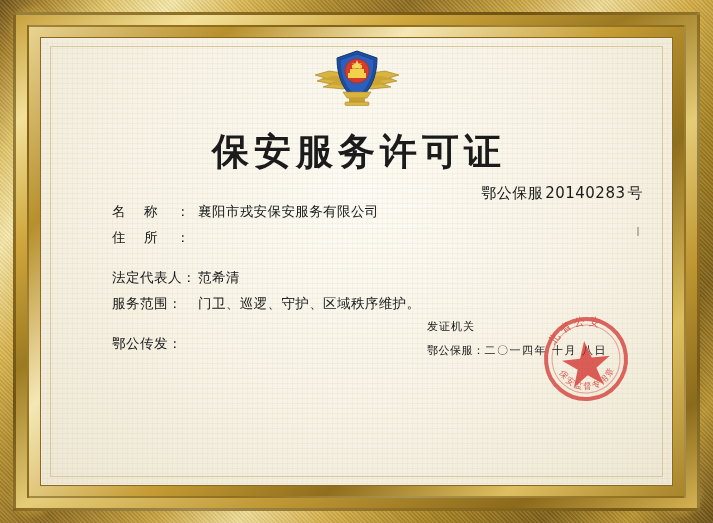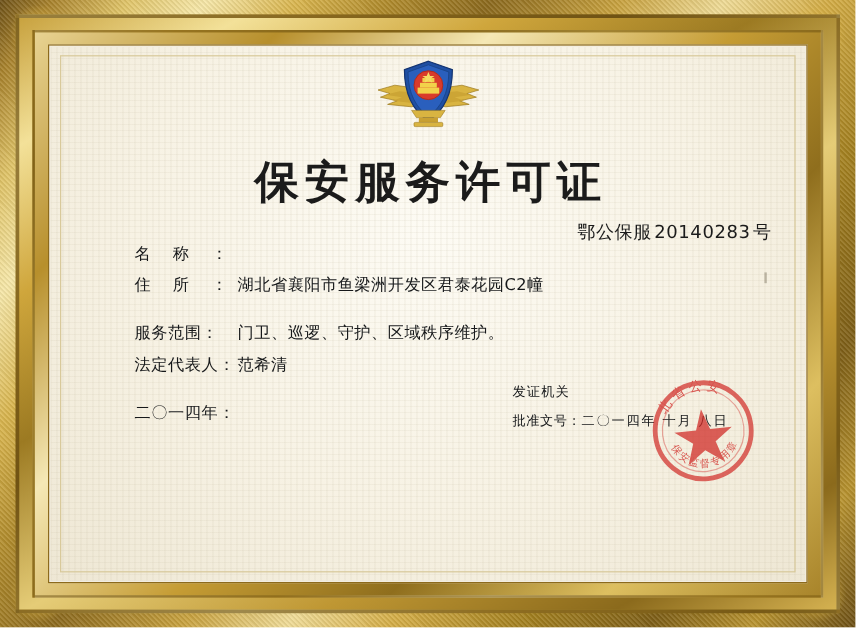--- a/index.html
+++ b/index.html
@@ -293,55 +293,55 @@
 
     <div class="faint-mark"></div>
 
     <div class="fields">
       <div class="field-row">
         <div class="field-label spaced">
           <span>名</span>
           <span>称</span>
           <span>：</span>
         </div>
+        <div class="field-value">襄阳市戎安保安服务有限公司</div>
       </div>
 
       <div class="field-row">
         <div class="field-label spaced">
           <span>住</span>
           <span>所</span>
           <span>：</span>
         </div>
-        <div class="field-value">湖北省襄阳市鱼梁洲开发区君泰花园C2幢</div>
       </div>
 
       <div class="gap-md"></div>
+
+      <div class="field-row">
+        <div class="field-label">法定代表人：</div>
+        <div class="field-value">范希清</div>
+      </div>
 
       <div class="field-row">
         <div class="field-label">服务范围：</div>
         <div class="field-value">门卫、巡逻、守护、区域秩序维护。</div>
       </div>
 
-      <div class="field-row">
-        <div class="field-label">法定代表人：</div>
-        <div class="field-value">范希清</div>
-      </div>
-
       <div class="gap-md"></div>
 
 
       <div class="field-row">
-        <div class="field-label">二〇一四年：</div>
+        <div class="field-label">鄂公传发：</div>
       </div>
     </div>
 
     <div class="issuer">
       <div class="issuer-row issuer-label">发证机关</div>
       <div class="issuer-row">
-        <span>批准文号：</span><span class="issue-date">二〇一四年  十月  八日</span>
+        <span>鄂公保服：</span><span class="issue-date">二〇一四年  十月  八日</span>
       </div>
     </div>
 
     <div class="seal">
       <svg viewBox="0 0 104 104" width="104" height="104" xmlns="http://www.w3.org/2000/svg">
         <defs>
           <path id="sealTop" d="M 18,52 A 34,34 0 0 1 86,52"></path>
           <path id="sealBottom" d="M 22,52 A 30,30 0 0 0 82,52"></path>
         </defs>
         <circle cx="52" cy="52" r="40" fill="none" stroke="#d02a26" stroke-width="4" opacity="0.9"></circle>

